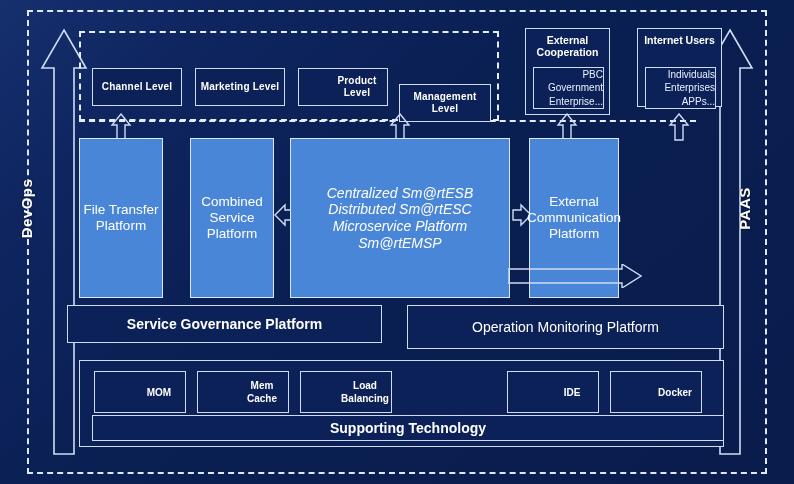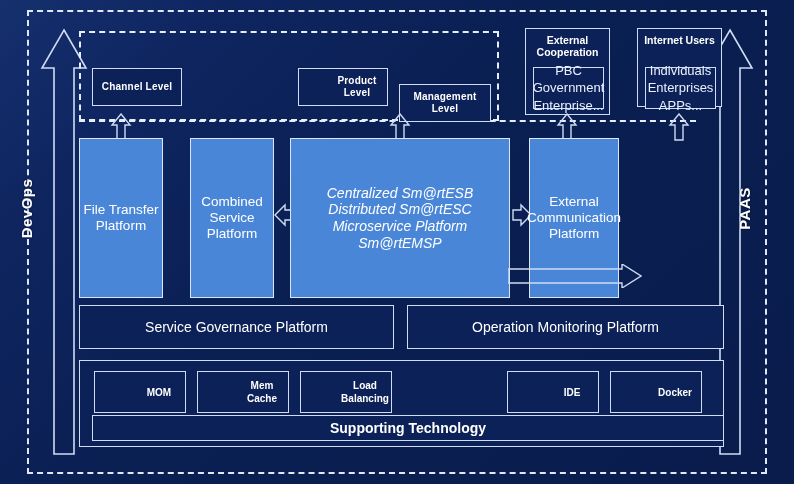--- a/index.html
+++ b/index.html
@@ -61,22 +61,22 @@
     border:1px solid #cfdcf3;background:#0c2157;
     display:block;
   }
   .ext-title{
     position:absolute;left:0;right:0;top:5px;
     font-size:10.5px;font-weight:bold;text-align:center;color:#fff;
   }
   .ext-inner{
     position:absolute;box-sizing:border-box;
     border:1px solid #cfdcf3;background:#0c2157;
-    display:flex;align-items:center;justify-content:center;text-align:center;
-    font-size:13px;line-height:1.35;color:#e9f0fd;
+    display:flex;align-items:center;justify-content:center;text-align:right;
+    font-size:10px;line-height:1.35;color:#e9f0fd;
   }
 
   
   .plat{
     border:1px solid #dbe6f8;
     background:#4a86d8;
     color:#ffffff;
     font-size:14px;
     font-weight:400;
   }
@@ -125,20 +125,23 @@
     </svg>
   </div>
   <div class="side-label right">PAAS</div>
 
   <div class="levels-group"></div>
   <div class="sep-dashed"></div>
 
   <div class="box lvl" style="left:92px;top:68px;width:90px;height:38px;">
     <span>Channel Level</span>
   </div>
+  <div class="box lvl" style="left:195px;top:68px;width:90px;height:38px;">
+    <span>Marketing Level</span>
+  </div>
   <div class="box lvl" style="left:298px;top:68px;width:90px;height:38px;padding-left:28px;">
     <span>Product Level</span>
   </div>
   <div class="box lvl" style="left:399px;top:84px;width:92px;height:38px;">
     <span>Management Level</span>
   </div>
 
   <div class="box ext-group" style="left:525px;top:28px;width:85px;height:87px;">
     <div class="ext-title">External Cooperation</div>
     <div class="ext-inner" style="left:7px;top:38px;width:71px;height:42px;">PBC Government Enterprise...</div>
@@ -186,21 +189,21 @@
 
   <div class="box plat small" style="left:529px;top:138px;width:90px;height:160px;">
     <span>External Communication Platform</span>
   </div>
 
 
   <svg class="arrow-svg" style="left:508px;top:264px;" width="134" height="24" viewBox="0 0 134 24">
     <polygon points="0,5 114,5 114,0 133,12 114,24 114,19 0,19" fill="none" stroke="#cfdcf3" stroke-width="1.4"></polygon>
   </svg>
 
-  <div class="box strip" style="left:79px;top:305px;width:315px;height:44px;">
+  <div class="box strip" style="left:67px;top:305px;width:315px;height:38px;font-weight:bold;">
     <span>Service Governance Platform</span>
   </div>
   <div class="box strip" style="left:407px;top:305px;width:317px;height:44px;">
     <span>Operation Monitoring Platform</span>
   </div>
 
   <div class="support-panel"></div>
 
   <div class="box tech" style="left:94px;top:371px;width:92px;height:42px;">
     <span>MOM</span>

